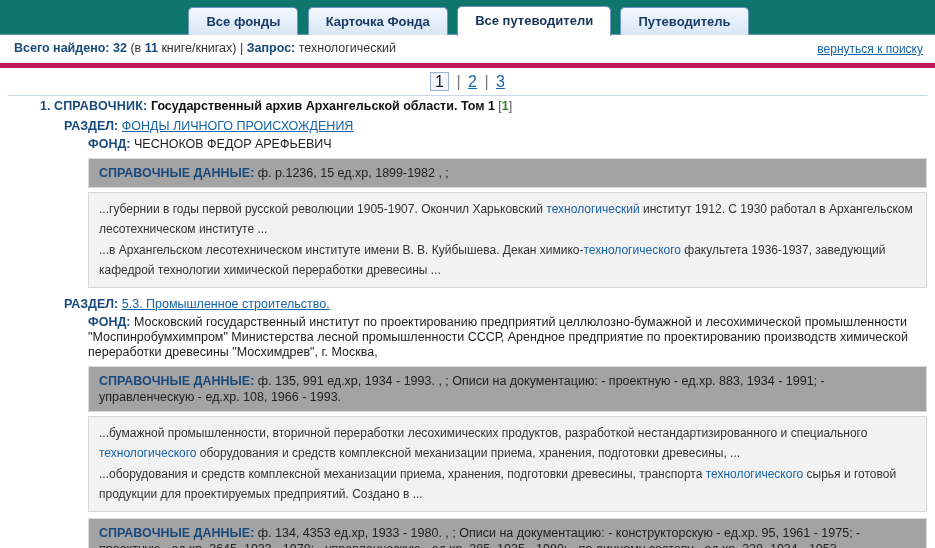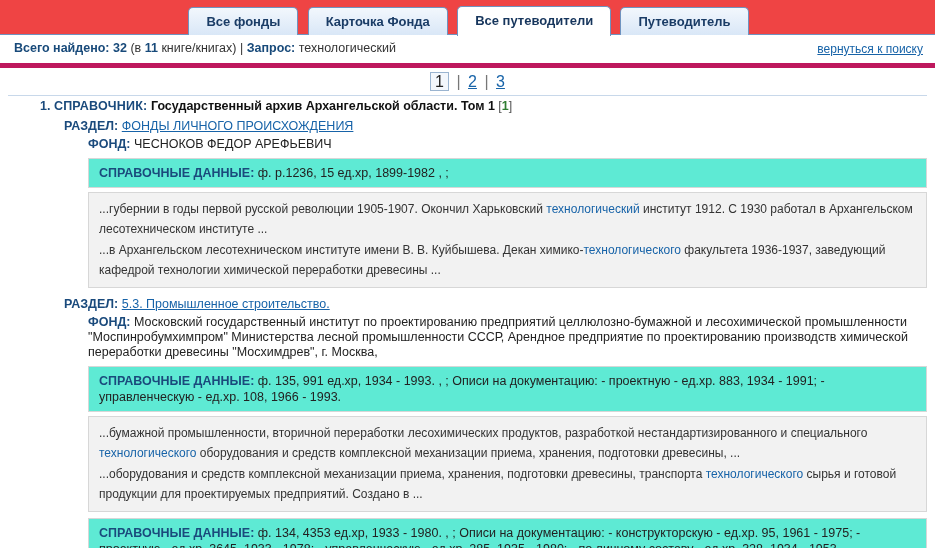--- a/index.html
+++ b/index.html
@@ -20,21 +20,21 @@
     width: 935px;
     height: 548px;
   }
 
   
   .tabbar {
     position: relative;
     height: 34px;
     border-bottom: 1px solid #6f93c0;
     text-align: center;
-    background: #ef4444;
+    background: #0f766e;
   }
   .tabs {
     display: inline-block;
     margin-left: 2px;
   }
   .tab {
     display: inline-block;
     padding: 7px 17px 6px 17px;
     margin: 5px 3px 0 3px;
     border: 1px solid #6f93c0;
@@ -125,21 +125,21 @@
     padding: 2px 0 2px 24px;
     font-size: 12.5px;
     color: #222;
     line-height: 15px;
   }
   .fond .lbl { color: #1a4a7c; font-weight: bold; }
 
   .box {
     margin: 4px 0 4px 24px;
     border: 1px solid #d7d7d7;
-    background: #5eead4;
+    background: #a3a3a3;
     padding: 6px 8px 6px 10px;
     font-size: 12.5px;
     line-height: 16px;
     color: #222;
   }
   .box .lbl { color: #1a4a7c; font-weight: bold; }
   .snips {
     margin: 4px 0 6px 24px;
     border: 1px solid #d7d7d7;
     background: #f2f2f2;

